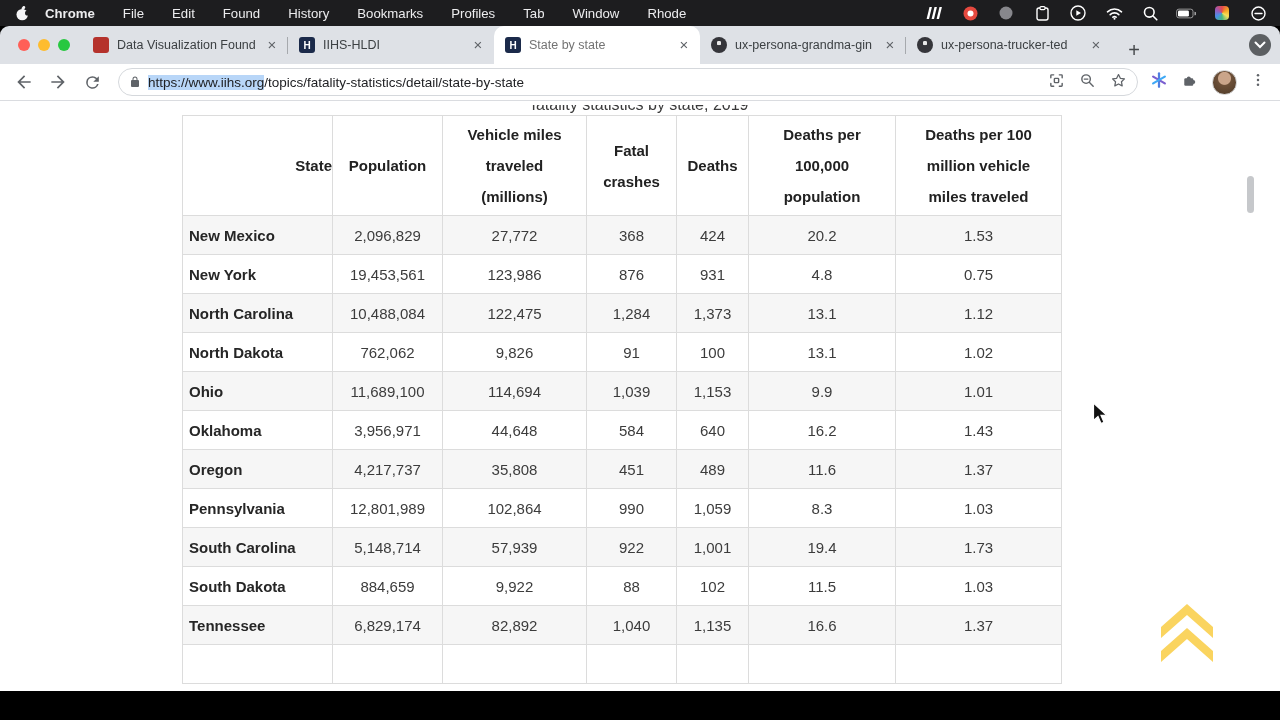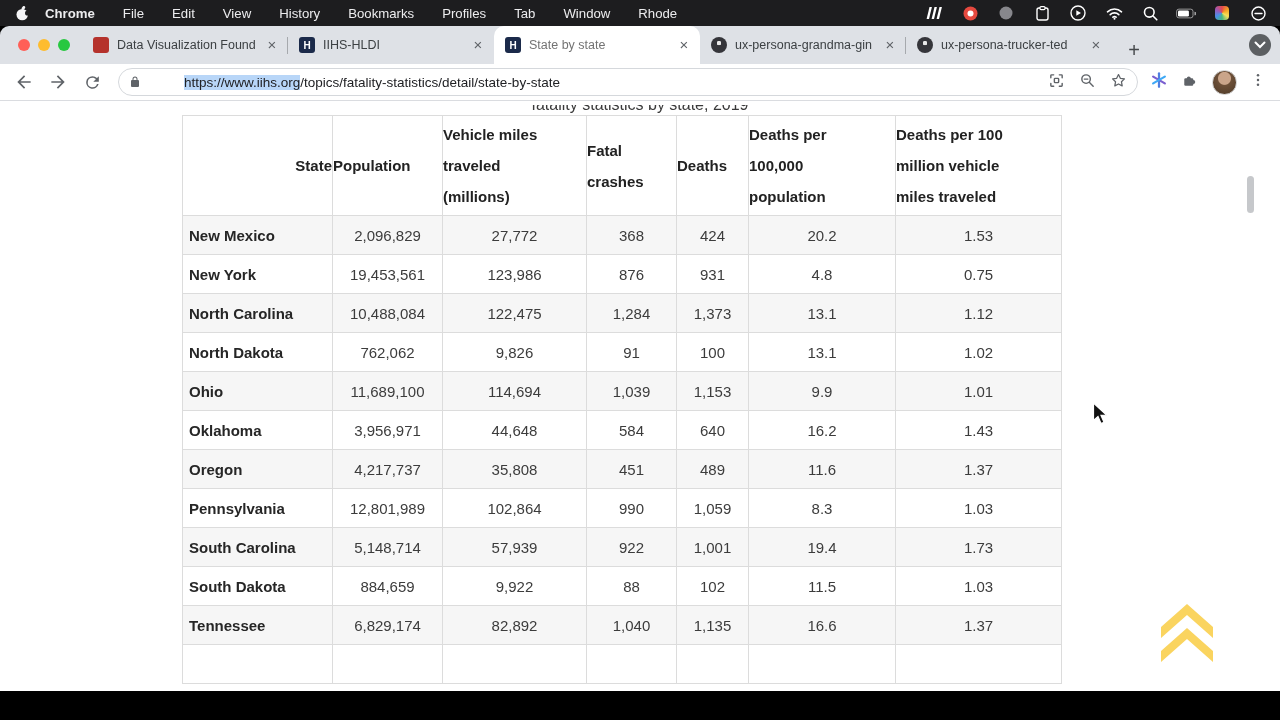--- a/index.html
+++ b/index.html
@@ -45,39 +45,39 @@
   .newtab { width:28px; height:28px; margin:5px 0 0 8px; display:flex; align-items:center;
             justify-content:center; font-size:20px; color:#45484b; }
   .tabsearch { position:absolute; right:9px; top:8px; width:22px; height:22px; border-radius:50%;
                background:#5c5f62; display:flex; align-items:center; justify-content:center; }
 
   
   .toolbar { position:absolute; top:64px; left:0; width:1280px; height:37px; background:#fff;
              border-bottom:1px solid #dadce0; display:flex; align-items:center; padding:0 10px; }
   .navbtn { width:28px; height:28px; display:flex; align-items:center; justify-content:center; margin-right:6px; }
   .omnibox { flex:1; height:28px; border:1px solid #d5d8dc; border-radius:14px; background:#fff;
-             display:flex; align-items:center; padding:0 10px; margin:0 10px 0 6px; min-width:0;gap:36px; }
+             display:flex; align-items:center; padding:0 10px; margin:0 10px 0 6px; min-width:0; }
   .lock { margin-right:7px; display:flex; }
   .url { font-size:13.5px; color:#202124; white-space:nowrap; overflow:hidden; }
   .url-sel { background:#b8d6f8; }
   .omni-icons { margin-left:auto; display:flex; gap:14px; align-items:center; padding-left:8px; }
   .tb-right { display:flex; align-items:center; gap:13px; margin-left:2px; margin-right:4px; }
   .avatar { width:25px; height:25px; border-radius:50%; border:1px solid #cfcfcf;
             background:radial-gradient(circle at 50% 32%, #caa58a 0 6px, #6d5038 7px, #4e3a28 100%); }
 
   
   .content { position:absolute; top:101px; left:0; width:1280px; height:590px;
              background:#fff; overflow:hidden; }
   .clip-head { position:absolute; top:4px; left:0; width:100%; height:12px; overflow:hidden; text-align:center; }
   .clip-head span { font-size:16px; color:#3a3a3a; position:relative; top:-9px; }
 
   table { position:absolute; left:182px; top:14px; border-collapse:collapse;
           table-layout:fixed; width:879px; background:#fff; }
   th, td { border:1px solid #dcdcdc; font-size:15px; color:#3c3c3c; overflow:hidden; }
-  th { font-weight:bold; text-align:left; vertical-align:middle; height:100px;
+  th { font-weight:bold; text-align:center; vertical-align:middle; height:100px;
        line-height:31px; white-space:pre-line; background:#fff; color:#222; }
   th.first { text-align:right; padding-left:6px; }
   td { height:39px; text-align:center; }
   td.first { text-align:left; padding-left:6px; font-weight:bold; color:#262626; }
   tbody tr:nth-child(odd) { background:#f6f6f6; }
 
   .scroll-thumb { position:absolute; right:26px; top:75px; width:7px; height:37px;
                   background:#c6c8cb; border-radius:4px; }
   .backtotop { position:absolute; left:1158px; top:499px; width:58px; height:62px; }
 
@@ -95,21 +95,21 @@
       <svg width="13" height="15" viewBox="0 0 13 15">
           <circle cx="6.2" cy="8.6" r="5.7" fill="#f5f5f7"></circle>
           <circle cx="11.6" cy="7" r="2.6" fill="#1d1d1f"></circle>
           <ellipse cx="7.4" cy="2" rx="1.5" ry="2.2" fill="#f5f5f7" transform="rotate(35 7.4 2)"></ellipse>
         </svg>
     </span>
     <nav class="mb-items">
         <span class="mb-item bold">Chrome</span>
         <span class="mb-item">File</span>
         <span class="mb-item">Edit</span>
-        <span class="mb-item">View</span>
+        <span class="mb-item">Found</span>
         <span class="mb-item">History</span>
         <span class="mb-item">Bookmarks</span>
         <span class="mb-item">Profiles</span>
         <span class="mb-item">Tab</span>
         <span class="mb-item">Window</span>
         <span class="mb-item">Rhode</span>
       </nav>
     <div class="mb-status">
       <span class="si">
         <svg width="16" height="12" viewBox="0 0 16 12">

